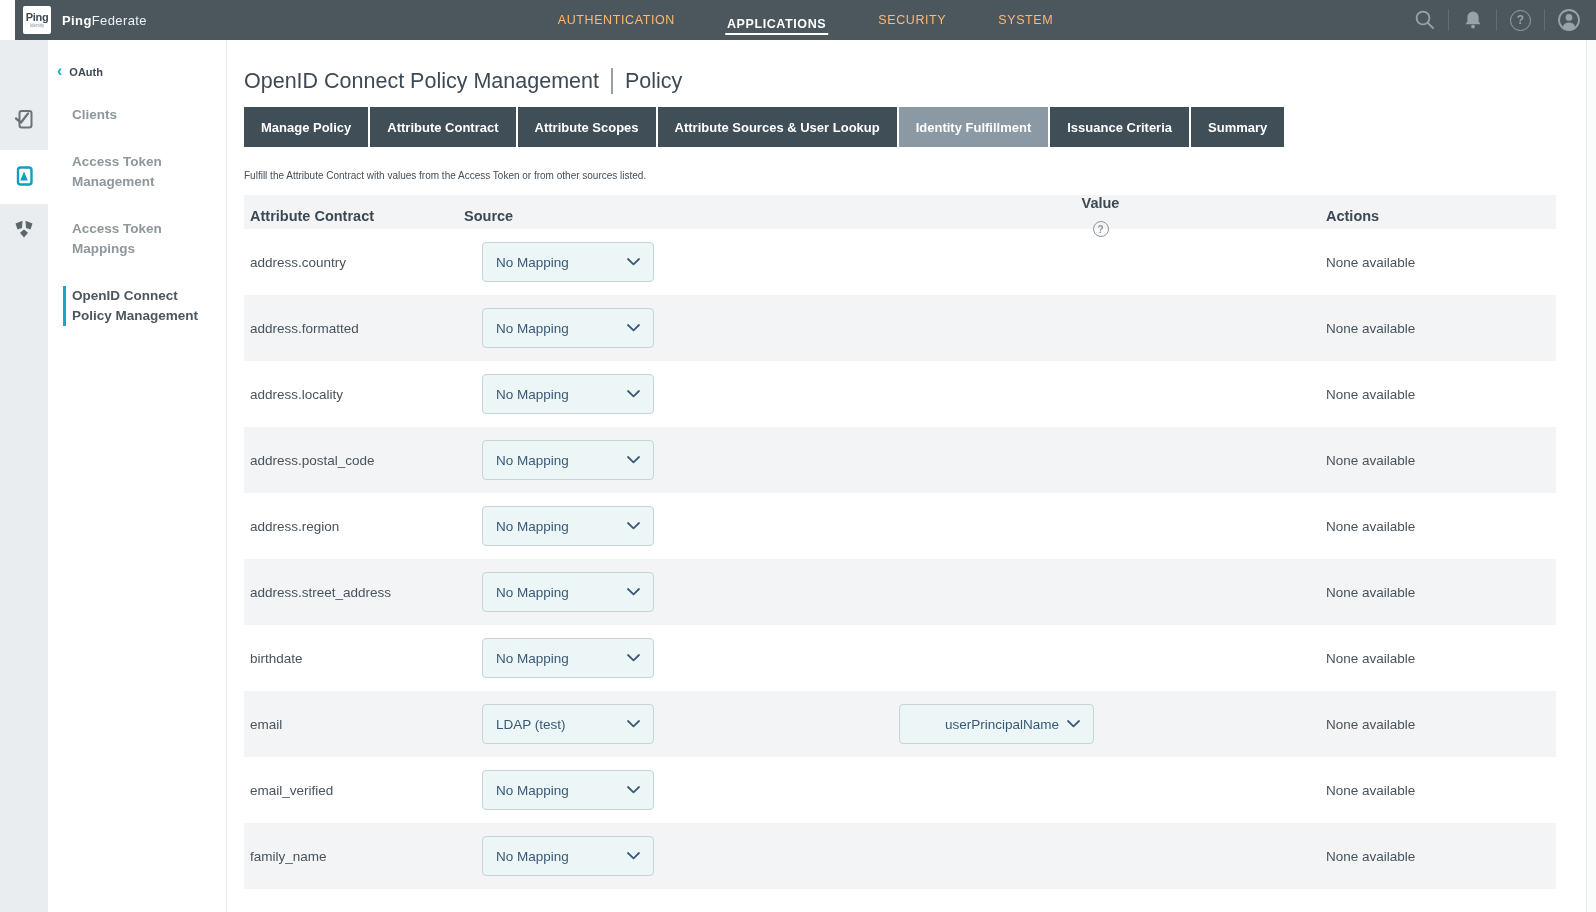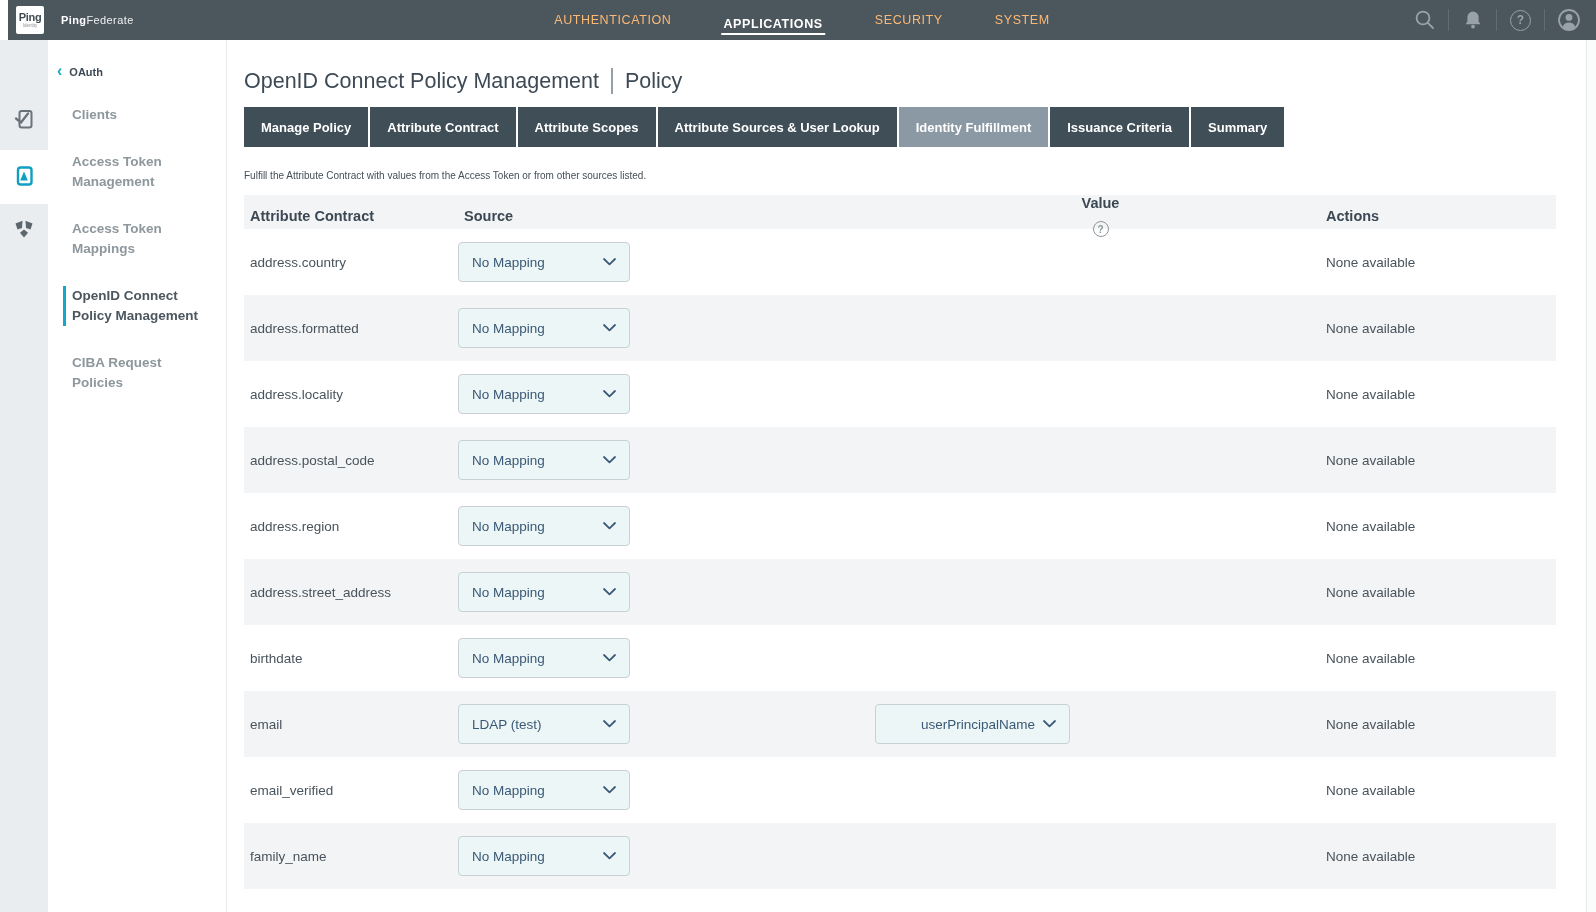--- a/index.html
+++ b/index.html
@@ -5,31 +5,31 @@
   * { box-sizing: border-box; }
   html,body { margin:0; padding:0; }
   body {
     width:1596px; height:912px; overflow:hidden; position:relative;
     background:#fff; font-family:"Liberation Sans", sans-serif;
     -webkit-font-smoothing:antialiased;
   }
 
   
   .app-header {
-    position:absolute; top:0; left:8px; right:0; height:40px;
+    position:absolute; top:0; left:15px; right:0; height:40px;
     background:var(--header-bg,#4c565d);
     display:flex; align-items:center; z-index:10;
   }
   .logo-box {
     width:28px; height:28px; background:#fff; border-radius:2px; margin-left:8px;
     display:flex; flex-direction:column; align-items:center; justify-content:center; line-height:1;
   }
   .logo-text { font-weight:bold; font-size:11px; color:#3f4a52; letter-spacing:-.3px; }
   .logo-sub  { font-size:4.5px; color:#8a9298; margin-top:1px; }
-  .product { margin-left:17px; font-size:11px; color:#fff; letter-spacing:.4px; white-space:nowrap; }
+  .product { margin-left:11px; font-size:13px; color:#fff; letter-spacing:.4px; white-space:nowrap; }
   .product .p-bold { font-weight:bold; }
   .product .p-light { font-weight:300; color:#f0f2f3; }
 
   .top-nav {
     position:absolute; left:50%; transform:translateX(-50%);
     display:flex; gap:52px; align-items:stretch; height:100%;
   }
   .nav-item {
     color:#fdba74; font-size:12.5px; letter-spacing:.6px;
     display:flex; align-items:center; position:relative; cursor:pointer;
@@ -97,21 +97,21 @@
   }
 
   .t-row { height:66px; font-size:13.5px; color:#49535c; }
   .t-row.shaded { background:var(--row-shade,#f2f4f5); }
   .attr-cell { padding-left:6px; }
 
   .dropdown {
     width:172px; height:40px; background:var(--dropdown-bg,#edf6f6);
     border:1px solid var(--dropdown-border,#c8d1d5); border-radius:4px;
     display:flex; align-items:center; justify-content:space-between;
-    padding:0 13px; color:var(--dropdown-text,#3a5977); font-size:13.5px; cursor:pointer;
+    padding:0 13px; color:var(--dropdown-text,#3a5977); font-size:13.5px; cursor:pointer;margin-left:24px;
   }
   .dropdown.wide { width:195px;justify-content:flex-end; }
   .dd-chevron { color:var(--dropdown-text,#3a5977); flex:none; margin-left:8px; }
 
   
   .scrollbar {
     position:absolute; top:40px; right:0; width:10px; bottom:0;
     background:#fafbfb; border-left:1px solid #e7e9ea;
   }
 </style>
@@ -183,21 +183,20 @@
 <div class="sidebar">
   <div class="side-header">
     <span class="back-chevron">‹</span>
     <span class="side-title">OAuth</span>
   </div>
   <div class="side-items">
       <div class="side-item">Clients</div>
       <div class="side-item">Access Token Management</div>
       <div class="side-item">Access Token Mappings</div>
       <div class="side-item active">OpenID Connect Policy Management</div>
-      <div class="side-item">CIBA Request Policies</div>
     </div>
 </div>
 
 <div class="main">
   <div class="page-title-row">
     <span>OpenID Connect Policy Management</span>
     <span class="title-sep"></span>
     <span>Policy</span>
   </div>
 

